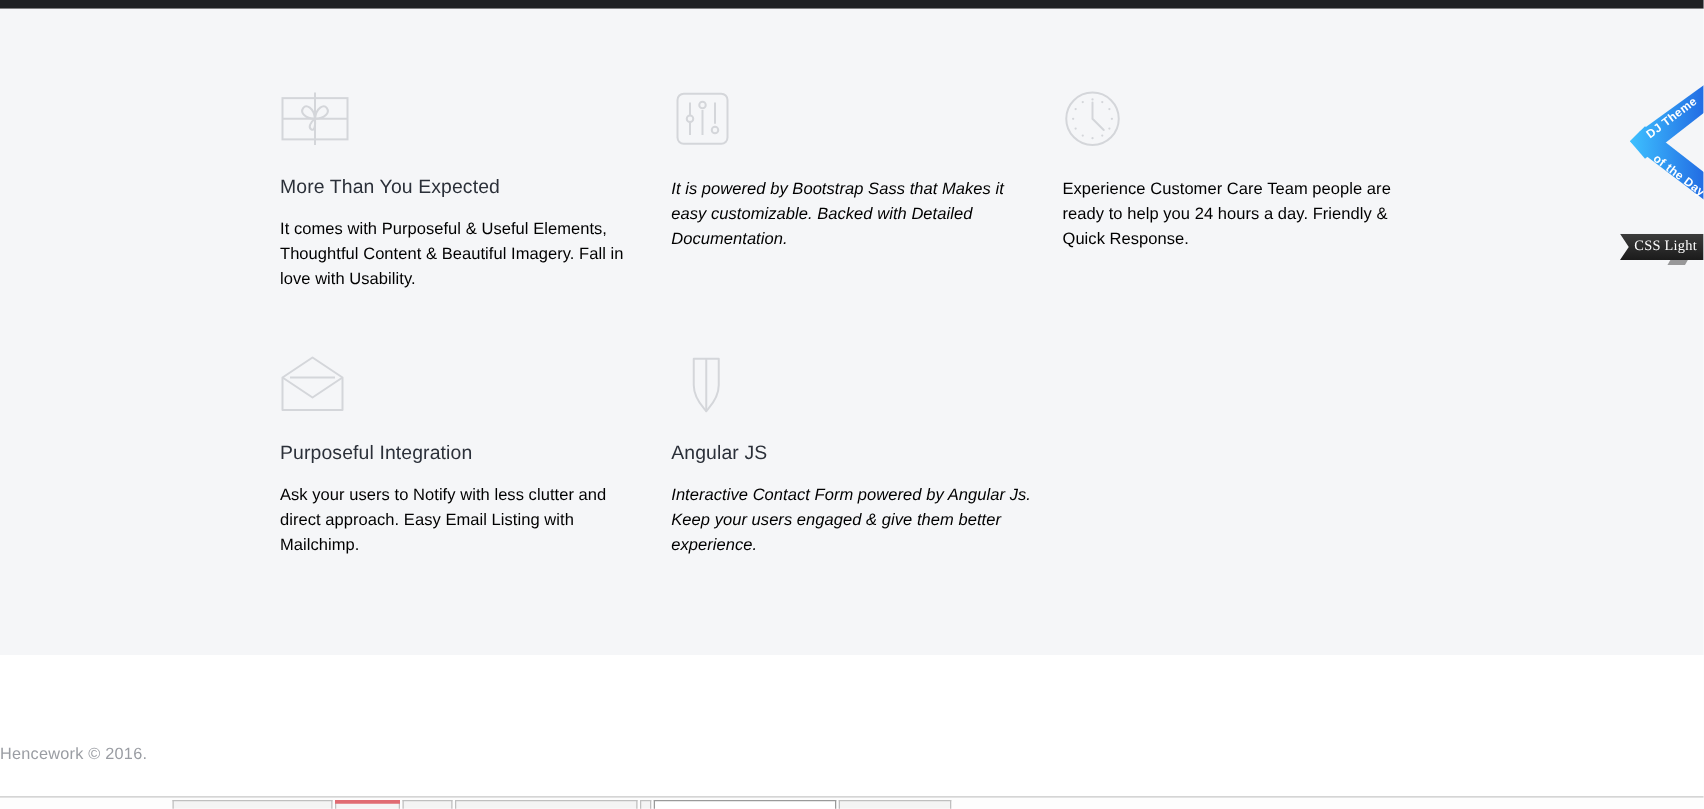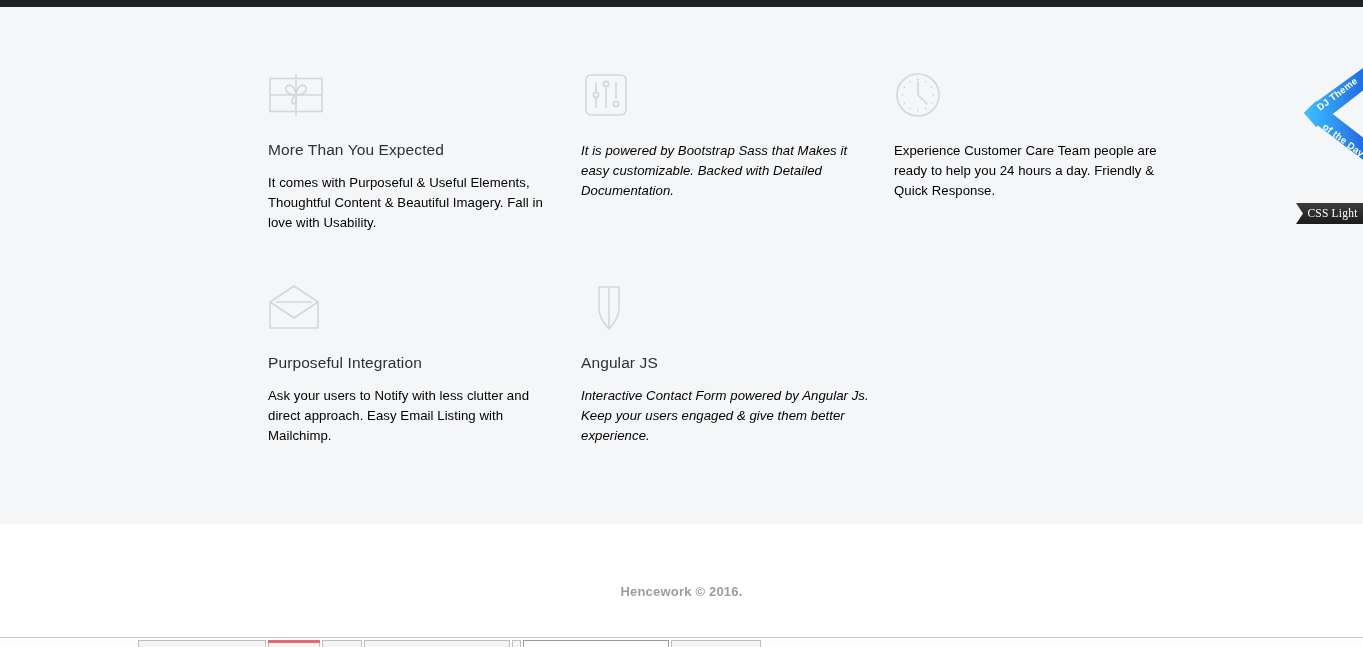--- a/index.html
+++ b/index.html
@@ -42,21 +42,20 @@
   .features-grid {
     position: absolute;
     top: 64px;
     left: 224px;
     width: 1000px;
   }
 
   .feature-row {
     display: flex;
     flex-direction: row;
-    margin-left: 44px;
   }
   .feature-row.row-2 { margin-top: 51px; }
 
   .feature-col {
     width: 313px;
     padding-right: 0;
     box-sizing: border-box;
   }
 
   .feature-icon {
@@ -90,28 +89,26 @@
   
   .footer {
     position: absolute;
     top: 524px; left: 0;
     width: 1363px;
     height: 113px;
     background: #ffffff;
   }
   .footer-text {
     position: absolute;
-    top: 60px;
+    top: 71px;
     left: 0;
     width: 1363px;
-    text-align: center;
     font-size: 13px;
     color: #9a9da3;
     letter-spacing: 0.2px;
-    font-weight: bold;
   }
 
   
   .ribbon-wrap {
     position: absolute;
     top: 55px;
     left: 1300px;
     width: 63px;
     height: 110px;
     overflow: hidden;
@@ -136,21 +133,20 @@
     background: linear-gradient(180deg, #3c3c3c 0%, #1b1b1b 100%);
     color: #ffffff;
     font-family: "Liberation Serif", serif;
     font-size: 11.5px;
     line-height: 21px;
     text-align: center;
     padding-left: 6px;
     box-sizing: border-box;
     letter-spacing: 0.2px;
     clip-path: polygon(0 0, 100% 0, 100% 100%, 0 100%, 7px 50%);
-    margin-top: 16px;
   }
   .badge-shadow {
     position: absolute;
     top: 205px;
     left: 1336px;
     width: 14px;
     height: 7px;
     background: #4a4a4a;
     opacity: 0.55;
     transform: skewX(-30deg);

